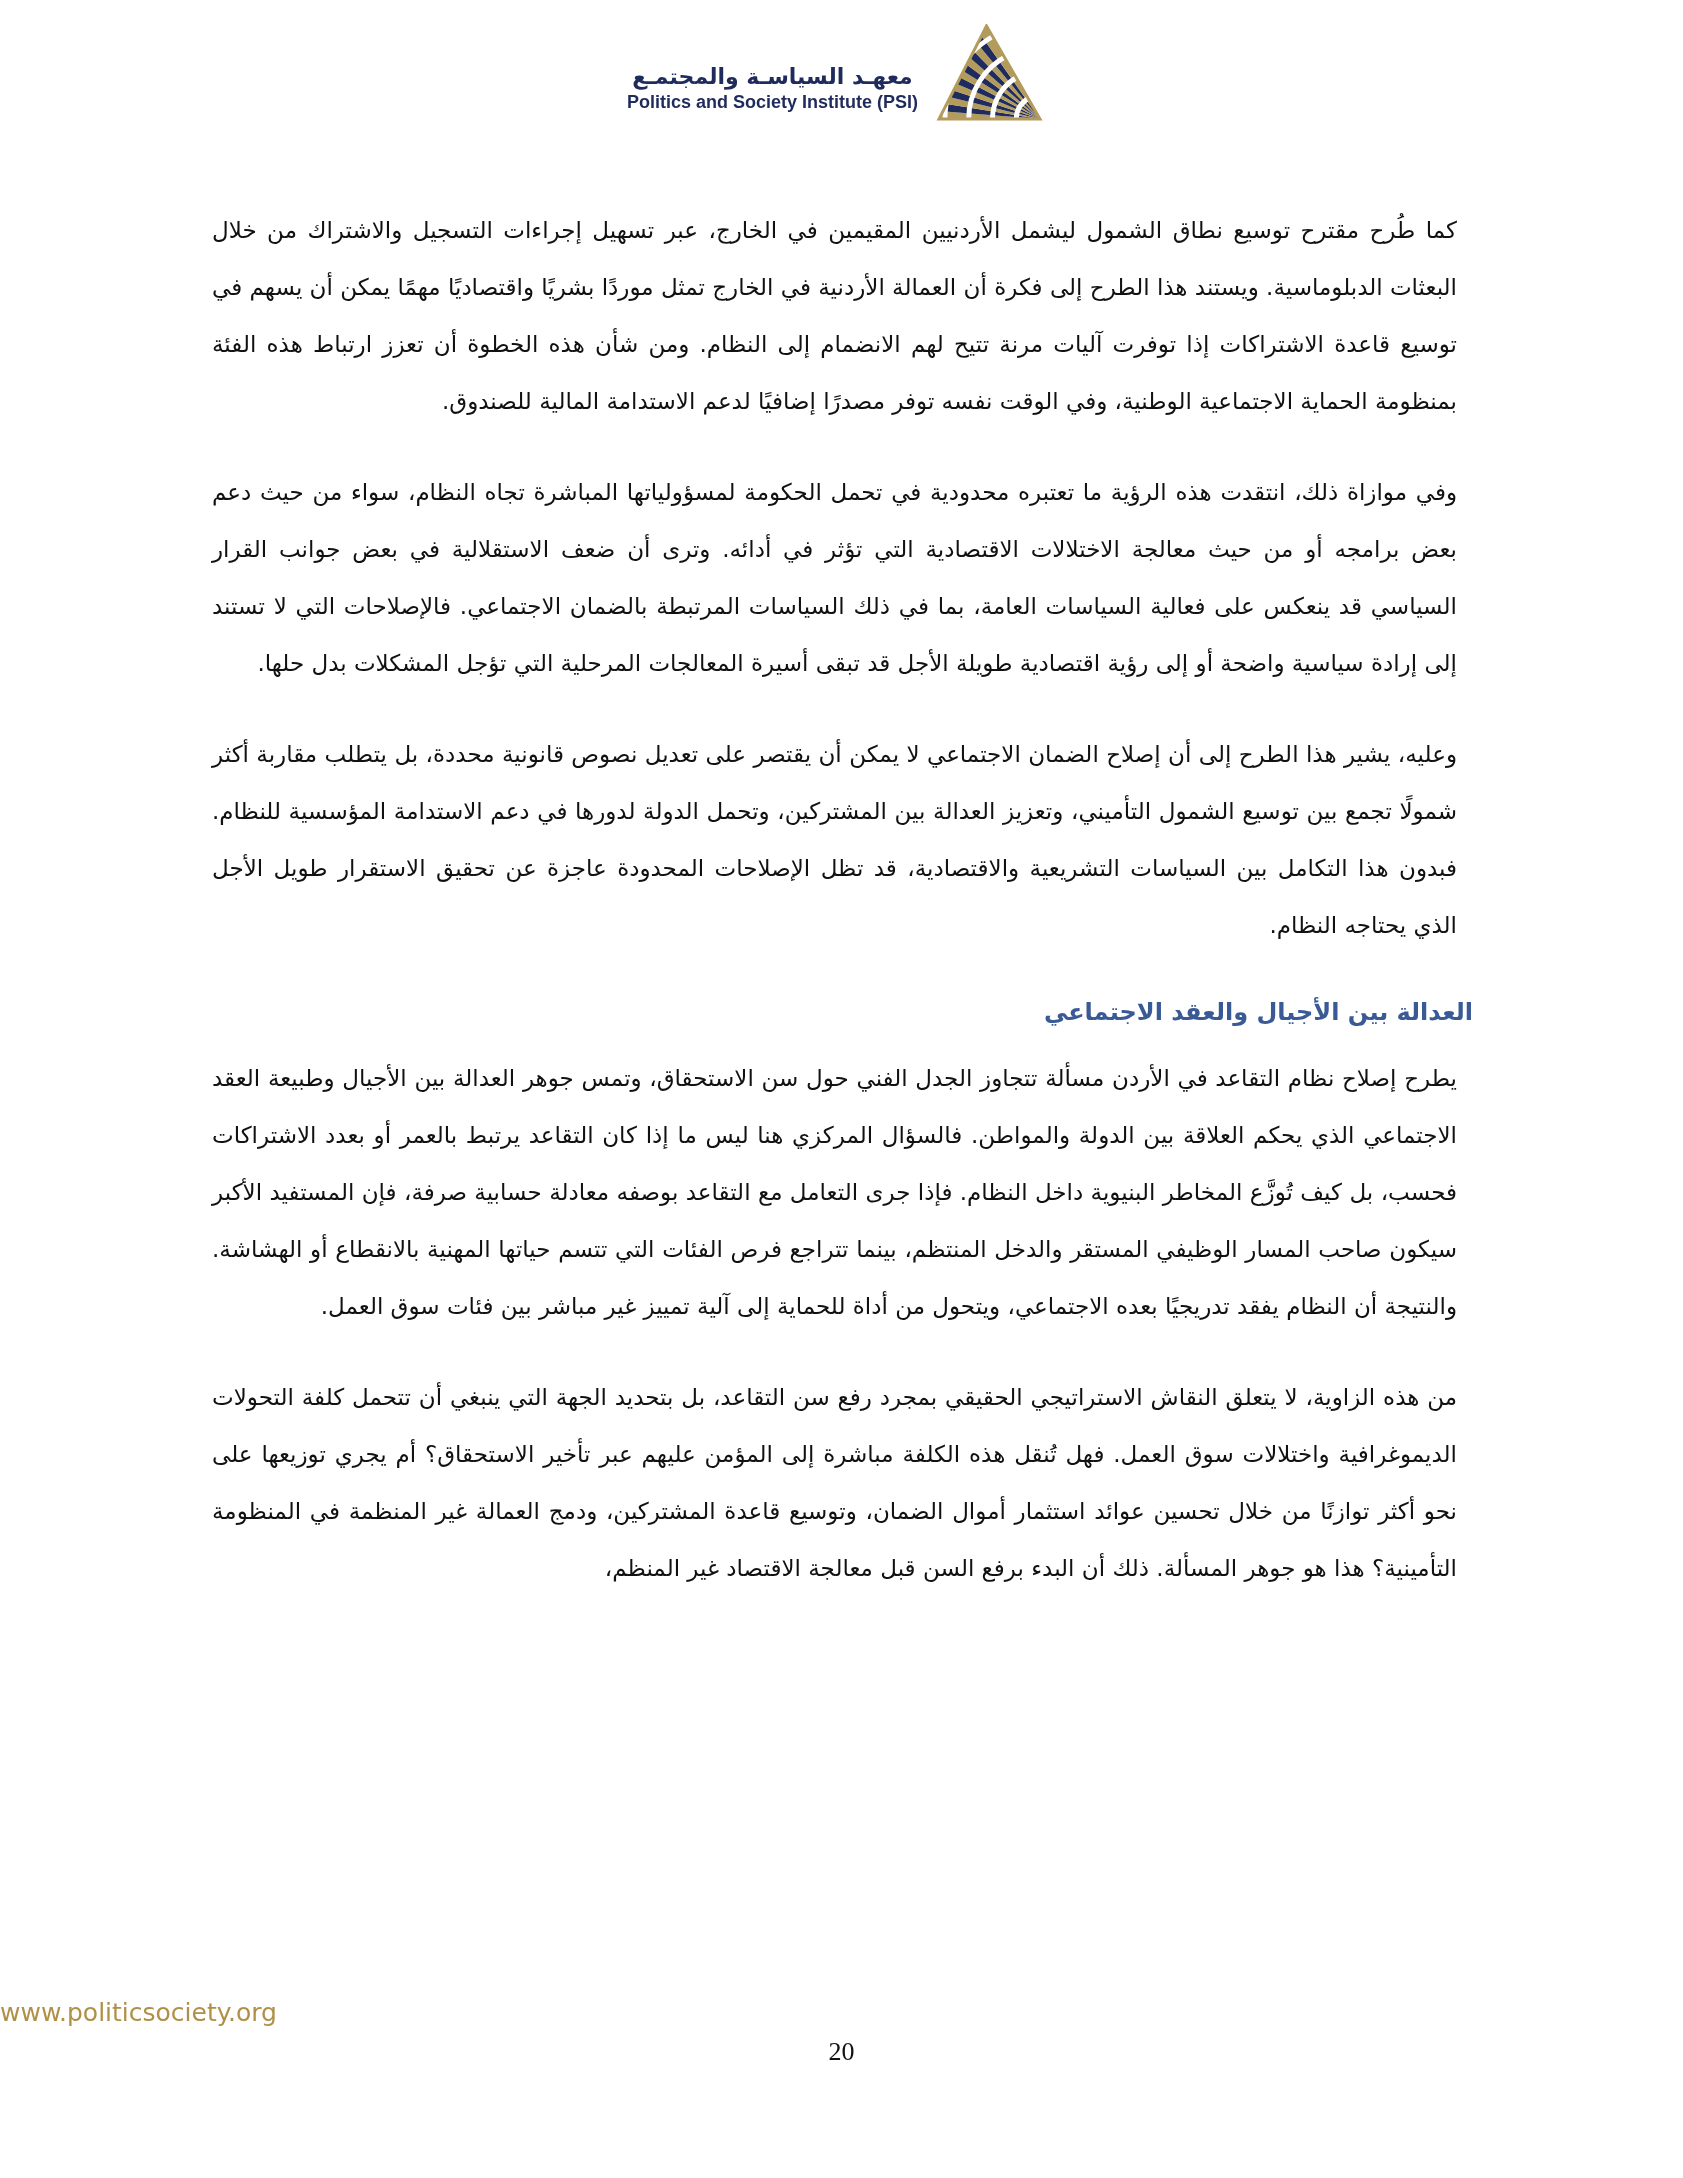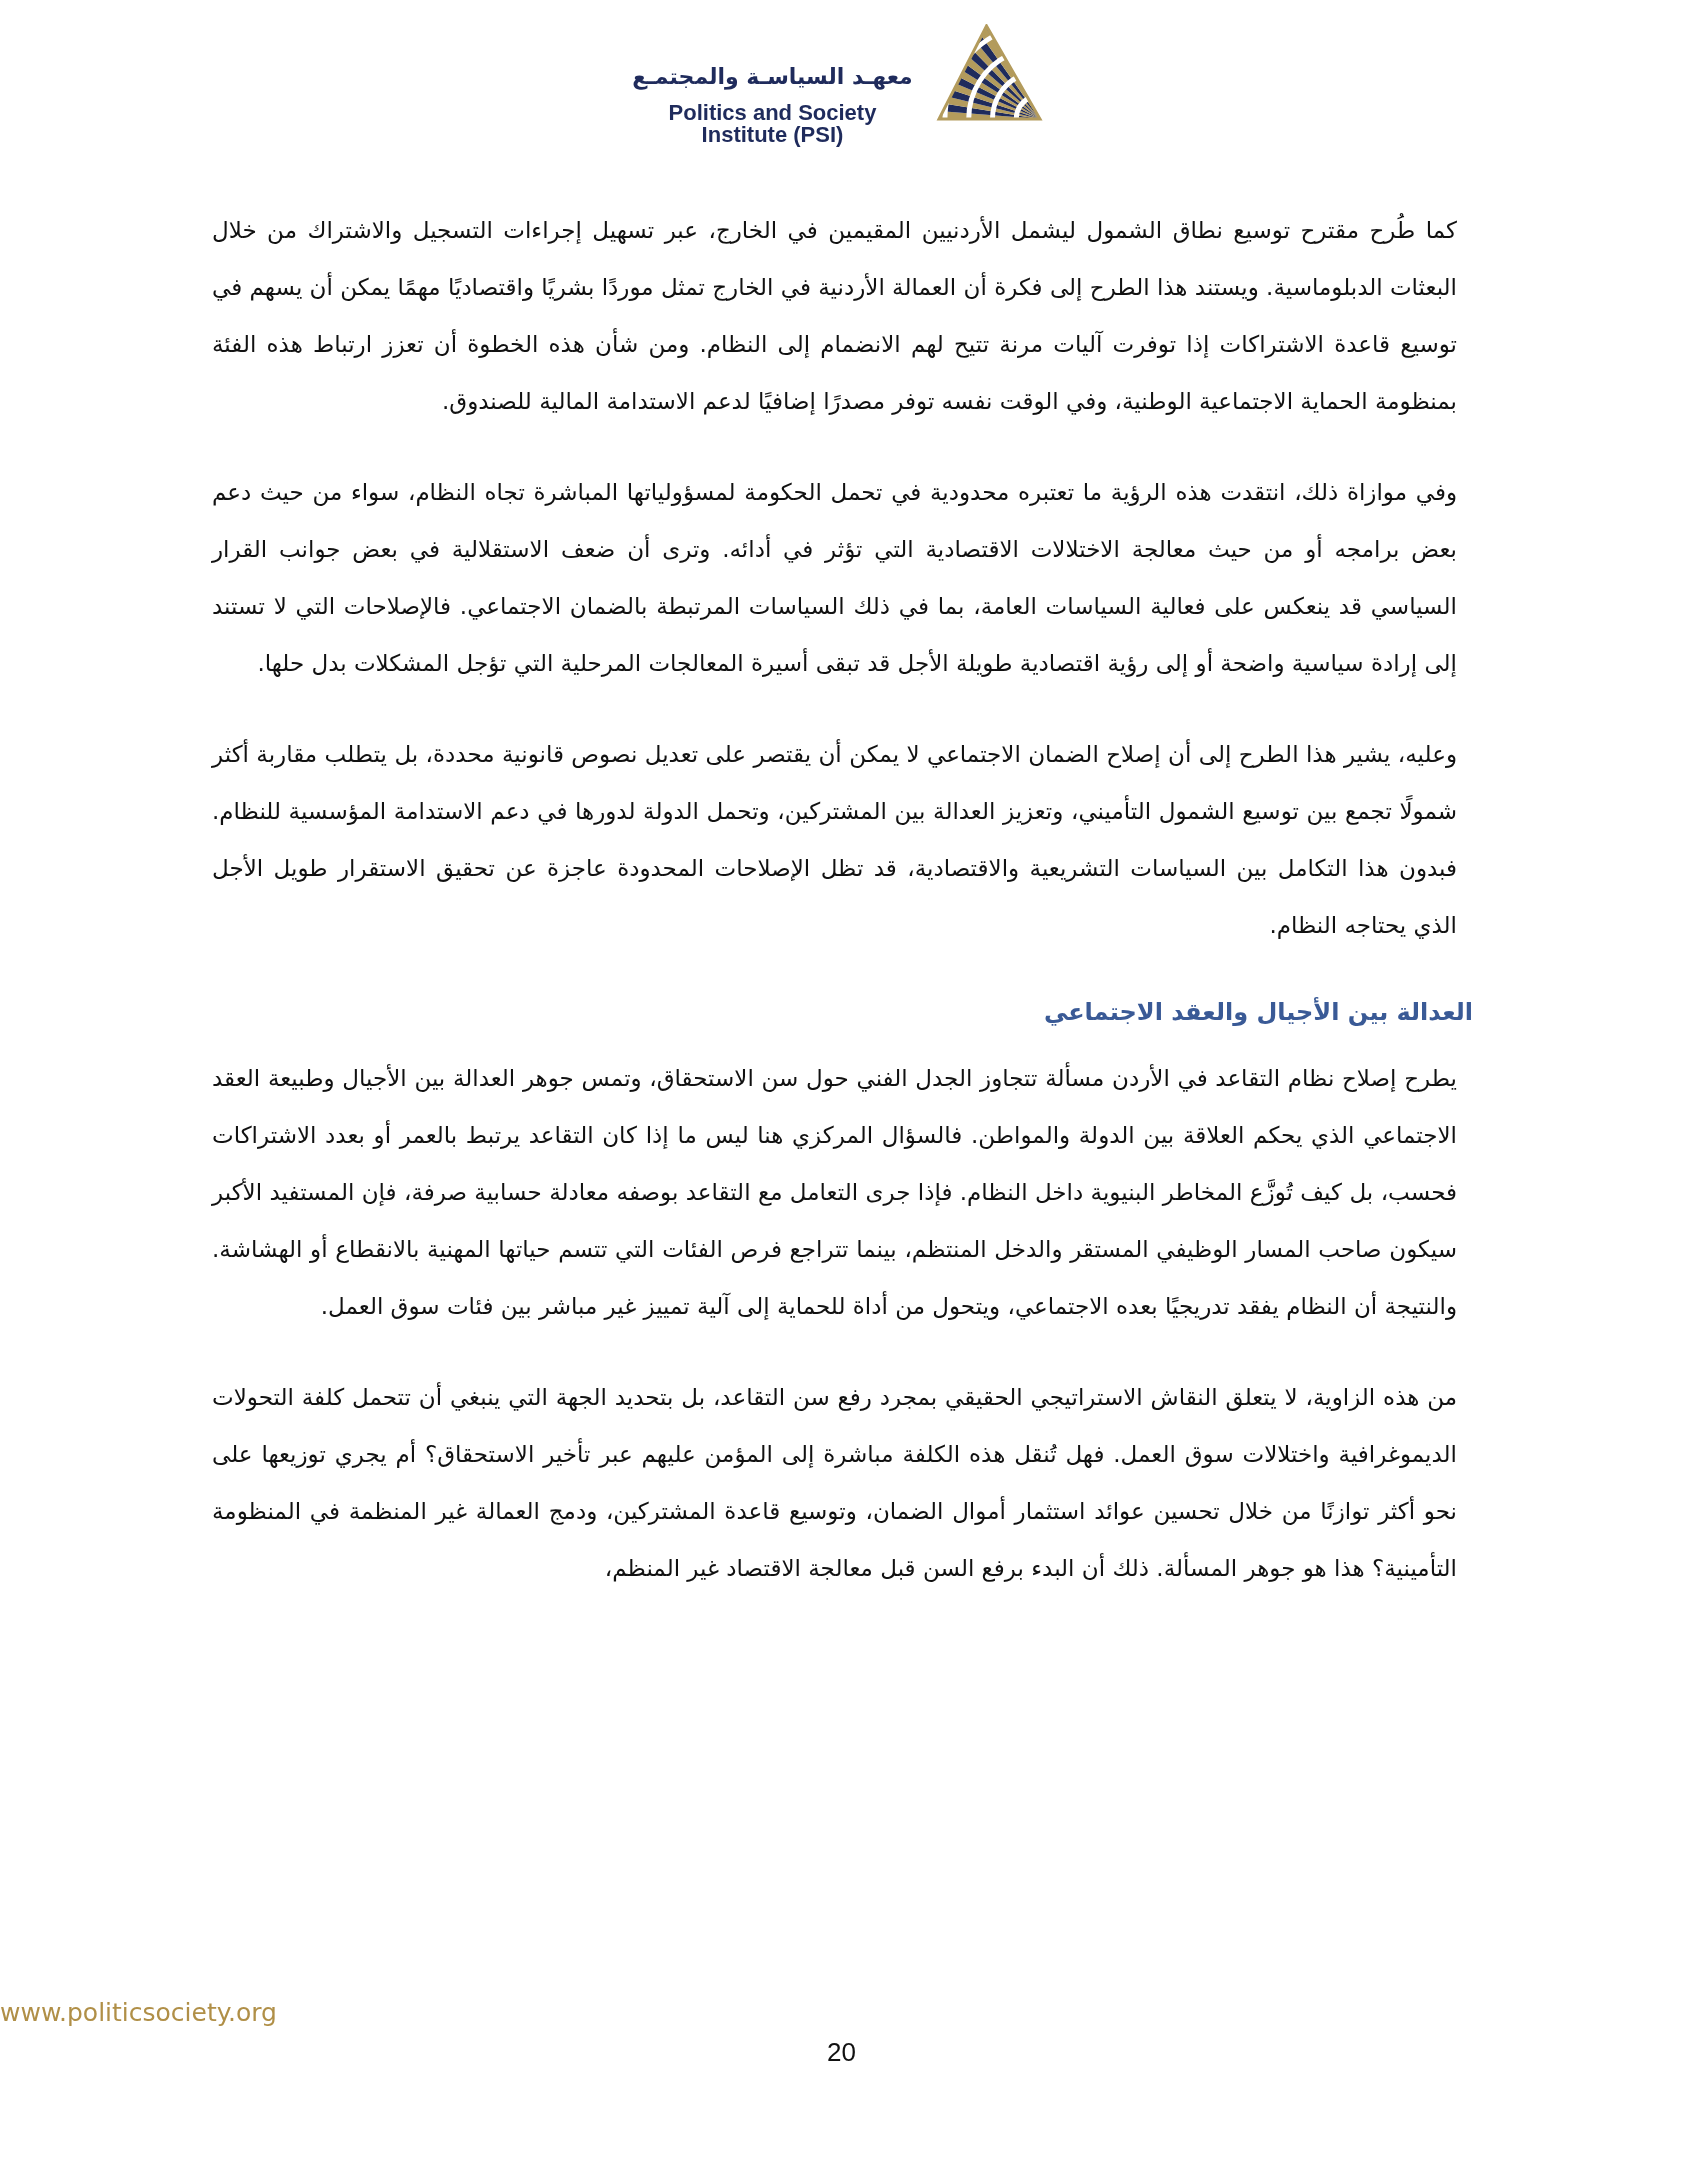--- a/index.html
+++ b/index.html
@@ -2,34 +2,34 @@
 <html><head>
 <meta charset="utf-8">
 <style>
   html, body { margin: 0; padding: 0; background: #ffffff; }
   body { width: 1683px; height: 2178px; position: relative; overflow: hidden;
          font-family: "DejaVu Sans", sans-serif; color: #111111; }
 
   .header { position: absolute; left: 0; top: 0; width: 1683px; height: 139px; }
   .logo-text { position: absolute; left: 624px; top: 64px; width: 297px; text-align: center; color: #1f2b5c; }
   .logo-ar { direction: rtl; font-family: "DejaVu Sans", sans-serif; font-weight: bold; font-size: 22px; line-height: 26px; letter-spacing: 1px; }
-  .logo-en { font-family: "Liberation Sans", sans-serif; font-weight: bold; font-size: 22px; line-height: 22px; margin-top: 12px; }
+  .logo-en { font-family: "Liberation Sans", sans-serif; font-weight: bold; font-size: 18px; line-height: 22px; margin-top: 1px; }
   .logo-mark { position: absolute; left: 933px; top: 24px; width: 111px; height: 97px; }
 
   .content { position: absolute; left: 196px; top: 186px; width: 1277px; direction: rtl; }
   .para { margin: 16px; font-family: "DejaVu Sans", sans-serif; font-size: 23px; line-height: 57px;
           text-align: justify; text-align-last: right; color: #111111; }
   .para + .para { margin-top: 34px; }
   .section-heading { margin: 38px 0 18px 0; font-family: "DejaVu Sans", sans-serif; font-weight: bold;
           font-size: 24px; line-height: 40px; color: #3a5a96; text-align: right; }
 
   .footer-url { position: absolute; left: 0; width: 1683px; top: 1998px; 
           font-family: "DejaVu Sans", sans-serif; font-size: 25px; color: #b08f47; }
   .page-number { position: absolute; left: 0; width: 1683px; top: 2037px; text-align: center;
-          font-family: Liberation Sans, sans-serif; font-size: 26px; color: #111111; }
+          font-family: Liberation Serif, serif; font-size: 26px; color: #111111; }
 </style>
 </head>
 <body>
 
 <div class="header">
   <div class="logo-text">
     <div class="logo-ar">معهـد السياسـة والمجتمـع</div>
     <div class="logo-en">Politics and Society Institute (PSI)</div>
   </div>
   <svg class="logo-mark" viewBox="0 0 112 98" xmlns="http://www.w3.org/2000/svg">

